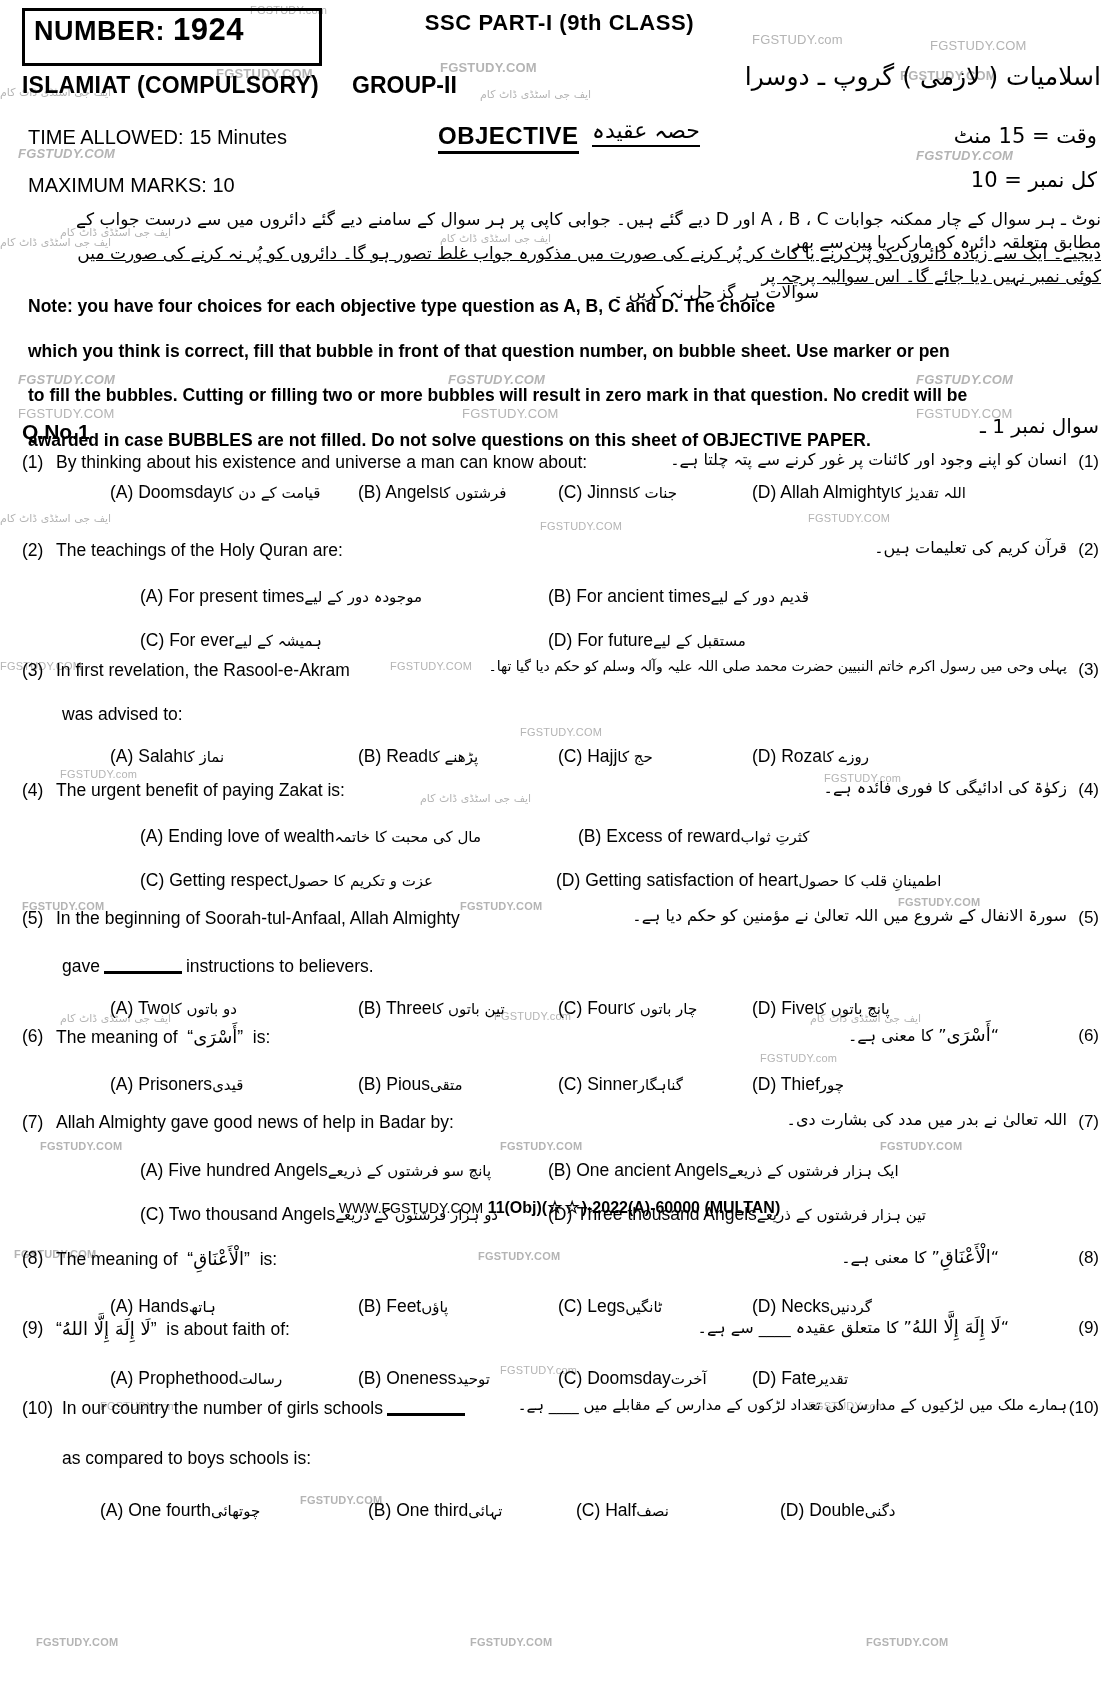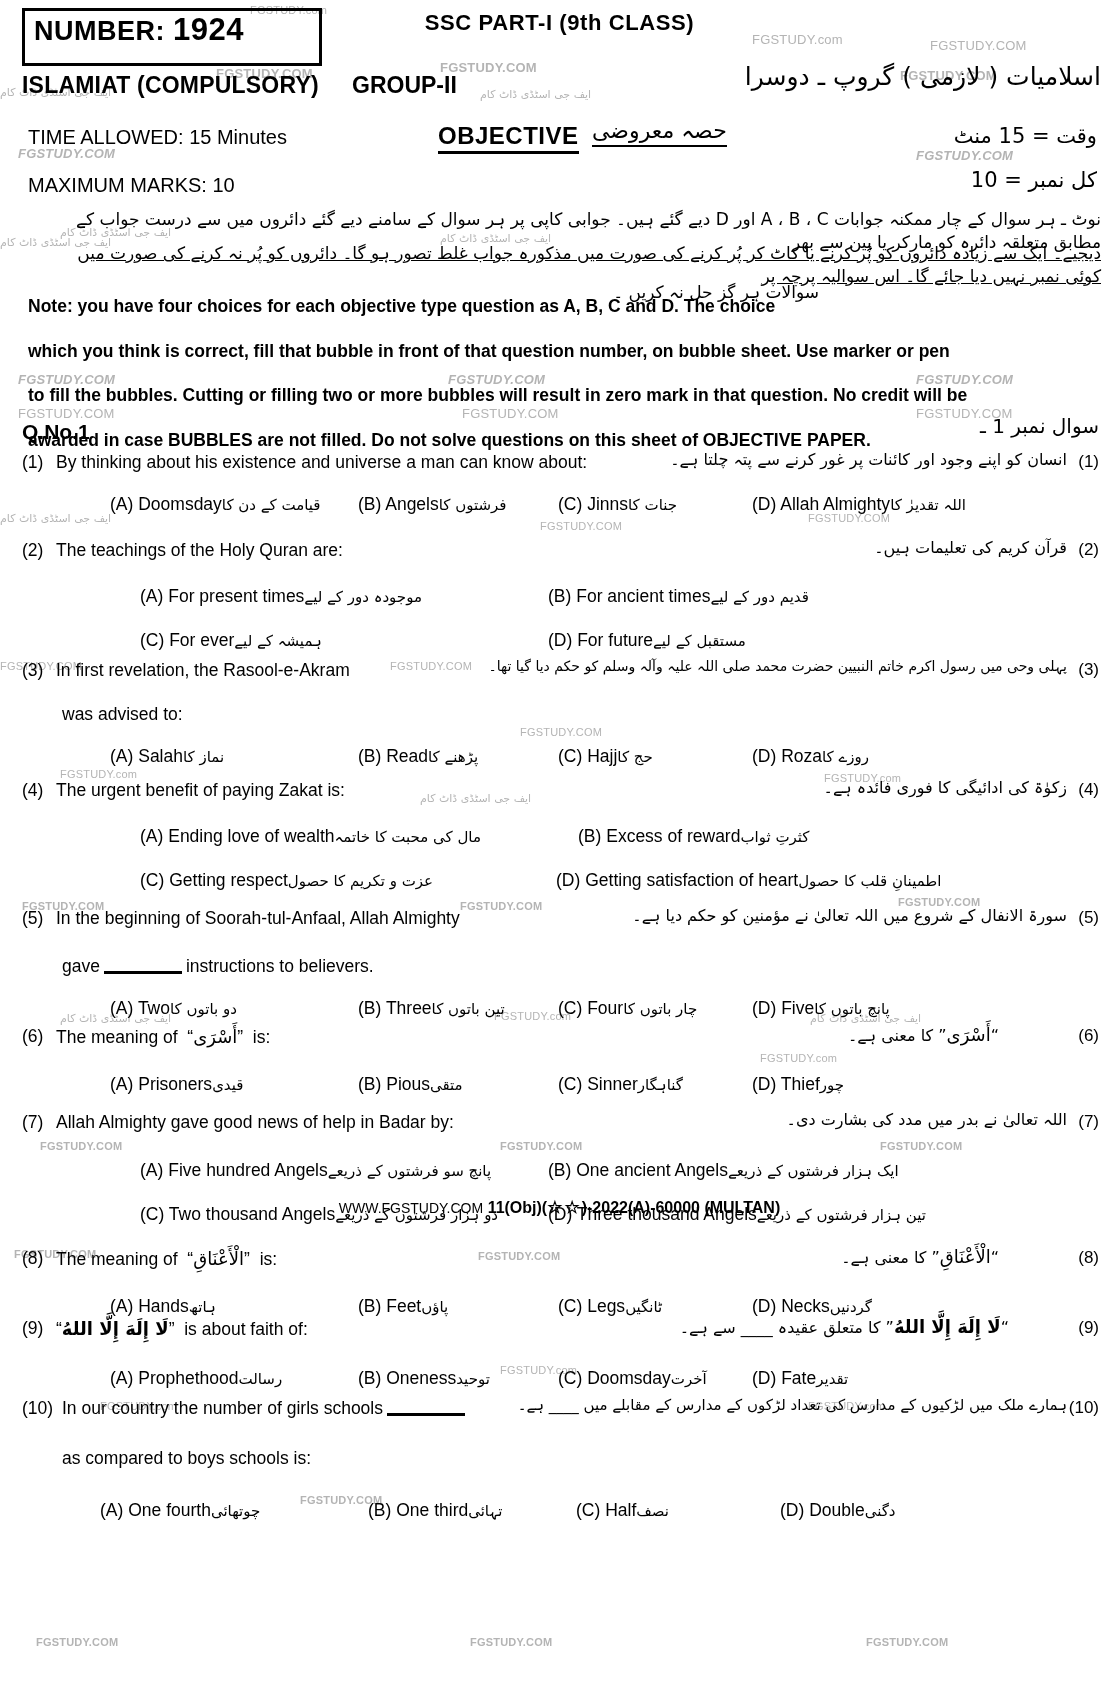--- a/index.html
+++ b/index.html
@@ -19,21 +19,21 @@
     position: relative;
     width: 1119px;
     height: 1232px;
     padding: 0;
   }
   .urdu {
     font-family: "DejaVu Sans", sans-serif;
     direction: rtl;
     unicode-bidi: isolate;
   }
-  .bold { font-weight: bold; text-align: right; }
+  .bold { font-weight: normal; text-align: right; }
 
   
   .wm {
     position: absolute;
     color: #b4b4b4;
     font-family: "Liberation Sans", sans-serif;
     font-size: 13px;
     letter-spacing: .2px;
     white-space: nowrap;
     pointer-events: none;
@@ -337,21 +337,21 @@
   <div class="hdr-center-top">SSC  PART-I  (9th  CLASS)</div>
 
   <div class="subject-line">ISLAMIAT (COMPULSORY)</div>
   <div class="group-line">GROUP-II</div>
   <div class="hdr-urdu-title urdu">اسلامیات ( لازمی )   گروپ ـ دوسرا</div>
 
   <div class="time-line">TIME ALLOWED: 15 Minutes</div>
   <div class="objective-line">
     <span class="eng-obj">OBJECTIVE</span>
   </div>
-  <div class="objective-urdu urdu">حصہ معروضی</div>
+  <div class="objective-urdu urdu">حصہ عقیدہ</div>
   <div class="time-urdu urdu">وقت  =  15 منٹ</div>
 
   <div class="marks-line">MAXIMUM MARKS: 10</div>
   <div class="marks-urdu urdu">کل نمبر = 10</div>
 
   <div class="note-urdu-1 urdu">نوٹ ـ    ہر سوال کے چار ممکنہ جوابات A ، B ، C اور D دیے گئے ہیں۔ جوابی کاپی پر ہر سوال کے سامنے دیے گئے دائروں میں سے درست جواب کے مطابق متعلقہ دائرہ کو مارکر یا پین سے بھر</div>
   <div class="note-urdu-2 urdu">دیجیے۔ ایک سے زیادہ دائروں کو پُر کرنے یا کاٹ کر پُر کرنے کی صورت میں مذکورہ جواب غلط تصور ہو گا۔ دائروں کو پُر نہ کرنے کی صورت میں کوئی نمبر نہیں دیا جائے گا۔ اس سوالیہ پرچہ پر</div>
   <div class="note-urdu-3 urdu">سوالات ہر گز حل نہ کریں ۔</div>
 
   <div class="note-eng">
@@ -364,21 +364,21 @@
   <div class="qno-head">Q.No.1</div>
   <div class="qno-head-urdu urdu">سوال نمبر 1 ـ</div>
 
   <div class="q-block" style="top:452px;">
     <div class="q-line">
       <span class="q-num-left">(1)</span>
       <span class="q-text">By thinking about his existence and universe a man can know about:</span>
       <span class="q-urdu urdu">انسان کو اپنے وجود اور کائنات پر غور کرنے سے پتہ چلتا ہے۔</span>
       <span class="q-num-right">(1)</span>
     </div>
-    <div class="opt-row" style="margin-top:12px;">
+    <div class="opt-row" style="">
       <span class="opt c1"><span>(A)</span> <span>Doomsday</span><span class="ou">قیامت کے دن کا</span></span>
       <span class="opt c2"><span>(B)</span> <span>Angels</span><span class="ou">فرشتوں کا</span></span>
       <span class="opt c3"><span>(C)</span> <span>Jinns</span><span class="ou">جنات کا</span></span>
       <span class="opt c4"><span>(D)</span> <span>Allah Almighty</span><span class="ou">اللہ تقدیرٰ کا</span></span>
     </div>
   </div>
 
   <div class="q-block" style="top:540px;">
     <div class="q-line">
       <span class="q-num-left">(2)</span>

